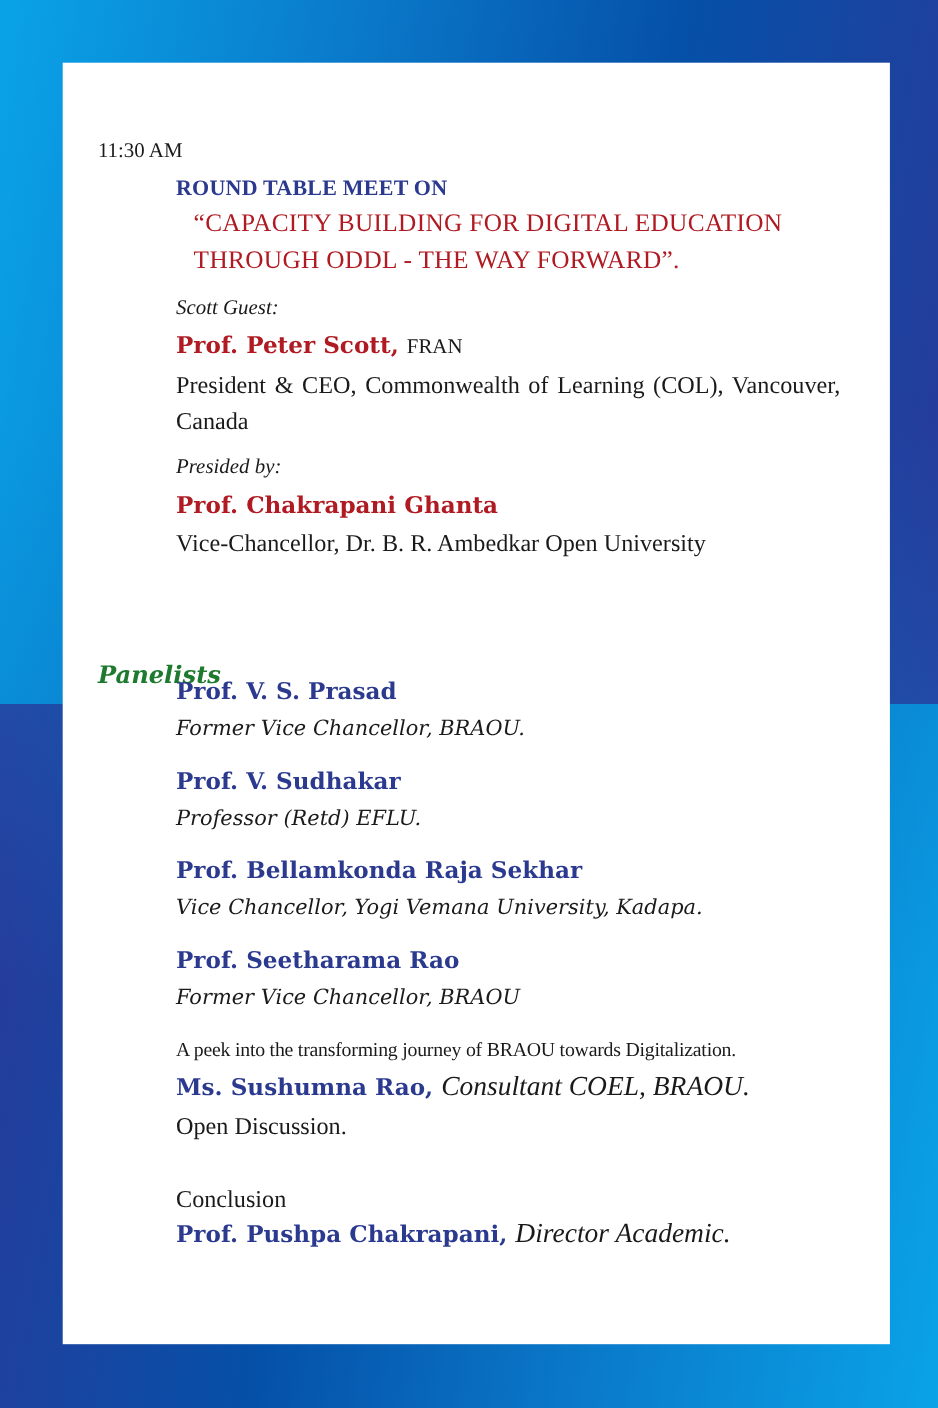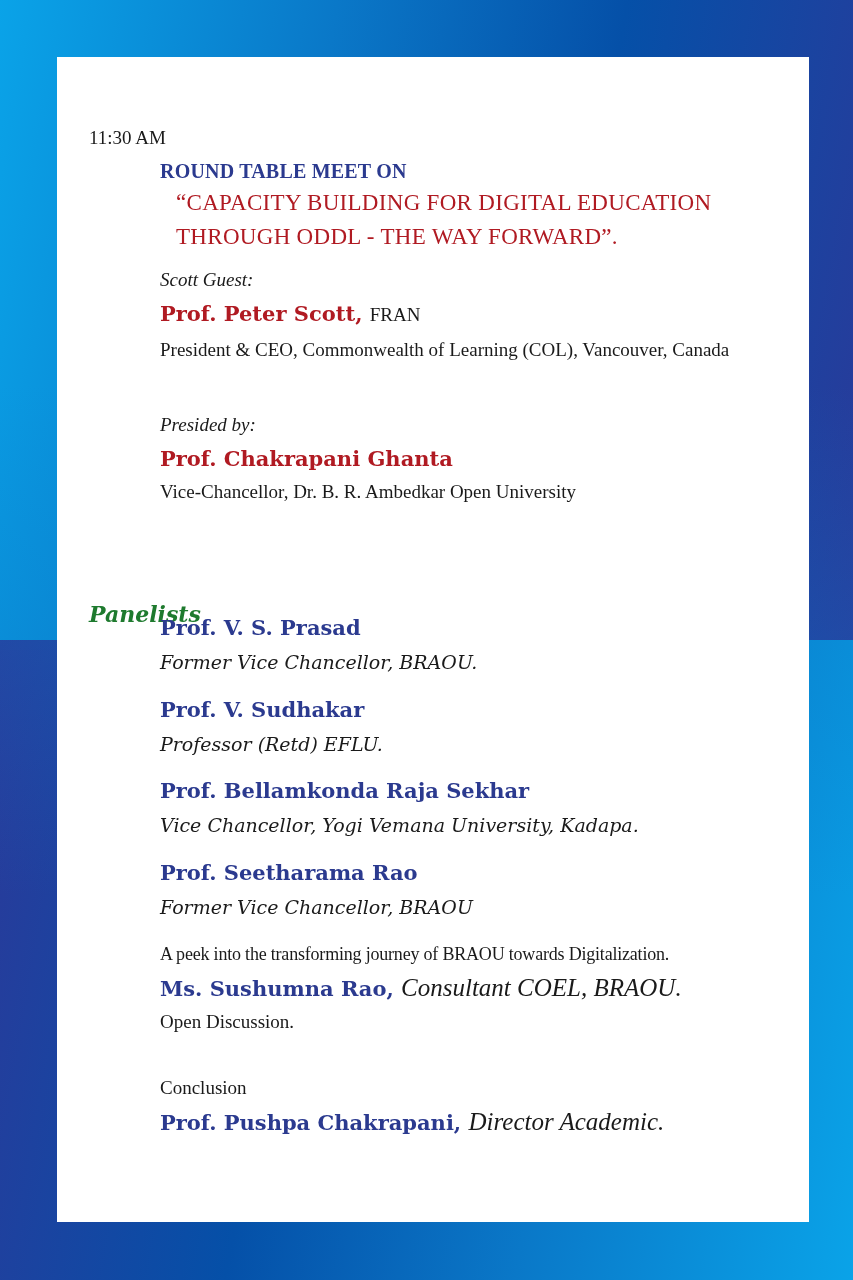--- a/index.html
+++ b/index.html
@@ -24,21 +24,21 @@
     }
     .abs { position: absolute; white-space: nowrap; }
     .time { left: 32px; top: 70px; font-size: 19px; font-family: "Liberation Serif", serif; }
     .rt-head { left: 103px; top: 103px; font-size: 20px; font-weight: bold; color: #2b3a8f; font-family: "Liberation Serif", serif; letter-spacing: 0.2px; }
     .rt-title { left: 103px; font-size: 23px; font-weight: normal; color: #b01a22; font-family: "Liberation Serif", serif; letter-spacing: 0.3px; margin-left: 16px; }
     .t1 { top: 133px; }
     .t2 { top: 167px; }
     .label-it { font-style: italic; font-size: 19px; font-family: "Liberation Serif", serif; color: #1a1a1a; left: 103px; }
     .name-red { left: 103px; font-size: 21px; font-weight: bold; color: #b01a22; }
     .suffix { font-family: "Liberation Serif", serif; font-weight: normal; color: #1a1a1a; font-size: 19px; }
-    .body-txt { left: 103px; font-size: 19px; font-family: "Liberation Serif", serif; color: #1a1a1a; }
+    .body-txt { left: 103px; font-size: 22px; font-family: "Liberation Serif", serif; color: #1a1a1a; }
     .justified { width: 604px; white-space: normal; text-align: justify; text-align-last: left; line-height: 33px; }
     .panel-head { left: 32px; top: 509px; font-size: 22px; font-weight: bold; font-style: italic; color: #1e7a2e; margin-top: 35px; }
     .name-blue { left: 103px; font-size: 21px; font-weight: bold; color: #2b3a8f; }
     .role-it { left: 103px; font-size: 19px; font-style: italic; color: #1a1a1a; }
     .peek { left: 103px; font-size: 18px; font-family: Liberation Serif, serif; color: #1a1a1a; letter-spacing: -0.2px; }
     .inline-it { font-style: italic; font-weight: normal; color: #1a1a1a; font-size: 25px; font-family: "Liberation Serif", serif; }
   </style>
 </head>
 <body>
 

